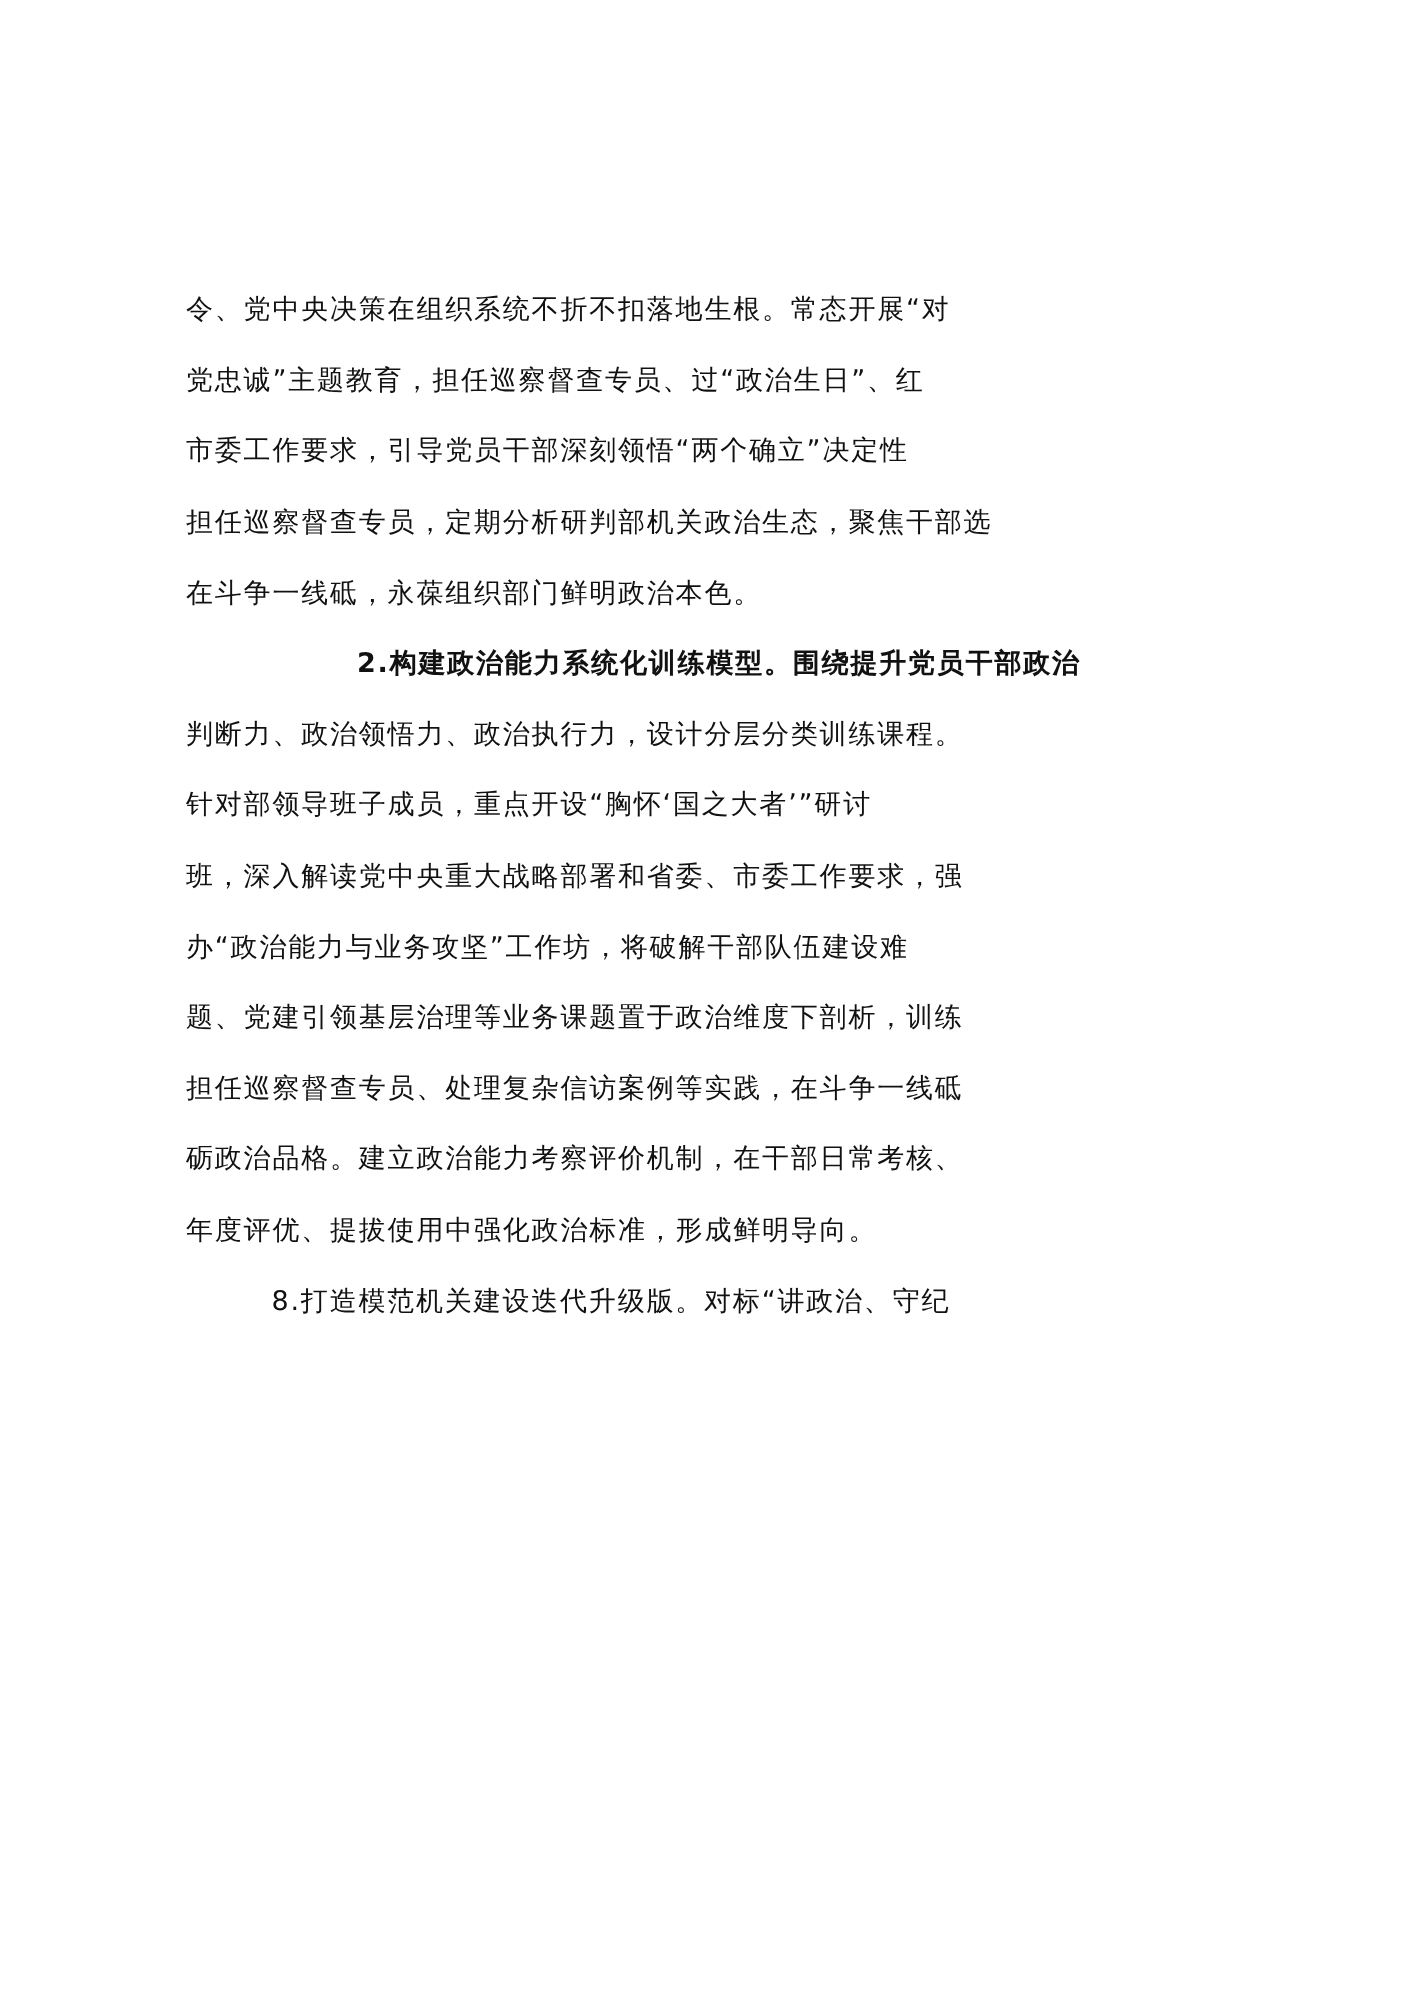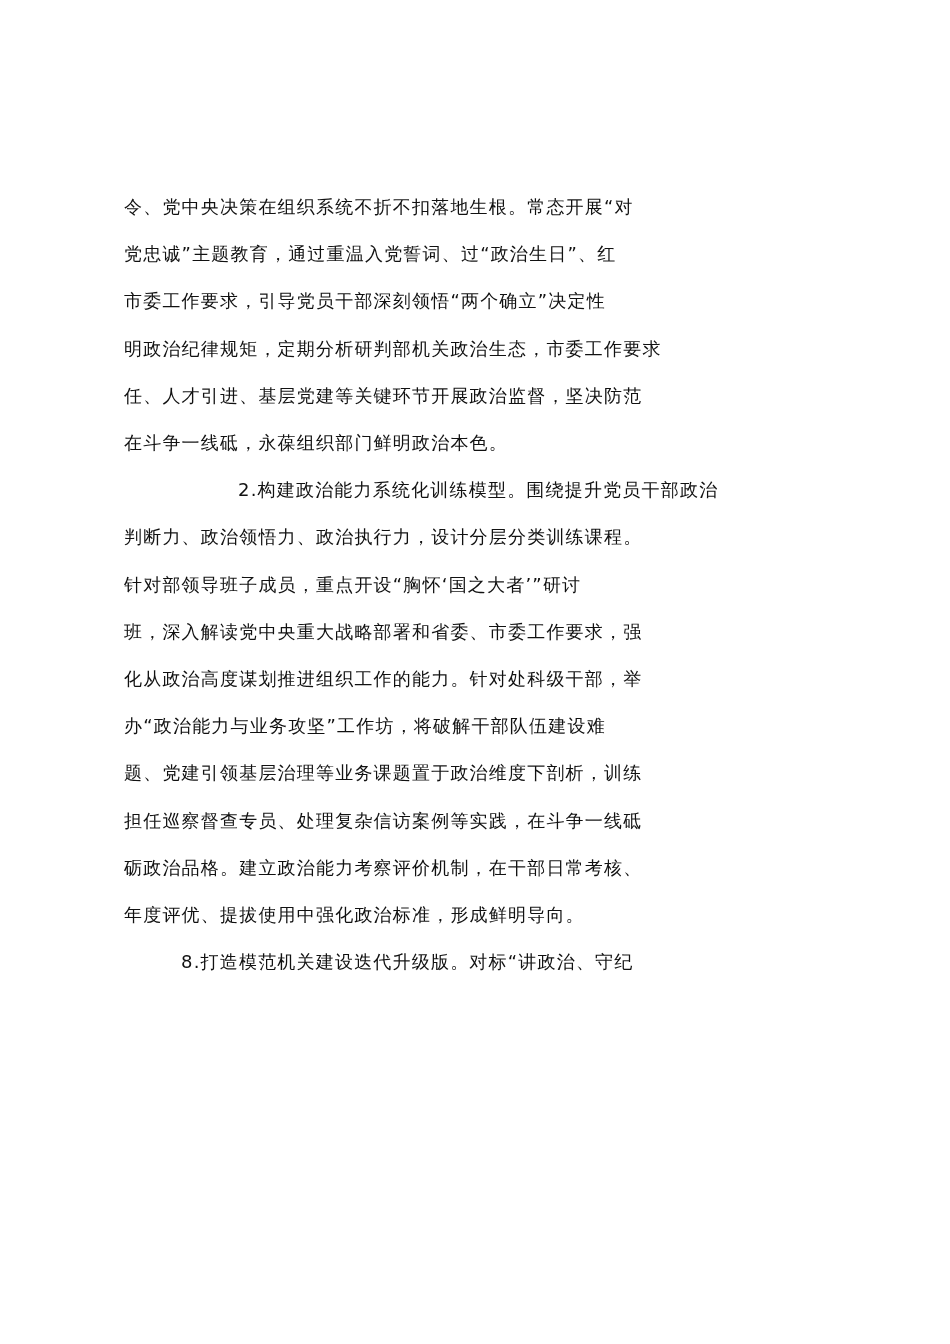--- a/index.html
+++ b/index.html
@@ -18,32 +18,30 @@
   .para { margin: 0; padding: 0; text-align: justify; text-align-last: left; }
   .indent { text-indent: 57px; }
   .line { display: block; white-space: nowrap; }
 </style>
 </head>
 <body>
 
 <div class="page">
   <p class="para">
     <span class="line">令、党中央决策在组织系统不折不扣落地生根。常态开展“对</span>
-    <span class="line">党忠诚”主题教育，通过重温入党誓词、过“政治生日”、红</span>
+    <span class="line">党忠诚”主题教育，担任巡察督查专员、过“政治生日”、红</span>
     <span class="line">市委工作要求，引导党员干部深刻领悟“两个确立”决定性</span>
-    <span class="line">明政治纪律规矩，定期分析研判部机关政治生态，市委工作要求</span>
-    <span class="line">任、人才引进、基层党建等关键环节开展政治监督，坚决防范</span>
+    <span class="line">担任巡察督查专员，定期分析研判部机关政治生态，聚焦干部选</span>
     <span class="line">在斗争一线砥，永葆组织部门鲜明政治本色。</span>
   </p>
   <p class="para">
-    <span class="line indent" style="padding-left:57px;">2.构建政治能力系统化训练模型。围绕提升党员干部政治</span>
+    <span class="line indent" style="padding-left:57px;font-weight:bold;">2.构建政治能力系统化训练模型。围绕提升党员干部政治</span>
     <span class="line">判断力、政治领悟力、政治执行力，设计分层分类训练课程。</span>
     <span class="line">针对部领导班子成员，重点开设“胸怀‘国之大者’”研讨</span>
     <span class="line">班，深入解读党中央重大战略部署和省委、市委工作要求，强</span>
-    <span class="line">化从政治高度谋划推进组织工作的能力。针对处科级干部，举</span>
     <span class="line">办“政治能力与业务攻坚”工作坊，将破解干部队伍建设难</span>
     <span class="line">题、党建引领基层治理等业务课题置于政治维度下剖析，训练</span>
     <span class="line">担任巡察督查专员、处理复杂信访案例等实践，在斗争一线砥</span>
     <span class="line">砺政治品格。建立政治能力考察评价机制，在干部日常考核、</span>
     <span class="line">年度评优、提拔使用中强化政治标准，形成鲜明导向。</span>
   </p>
   <p class="para">
     <span class="line" style="padding-left:57px;">8.打造模范机关建设迭代升级版。对标“讲政治、守纪</span>
   </p>
 </div>

